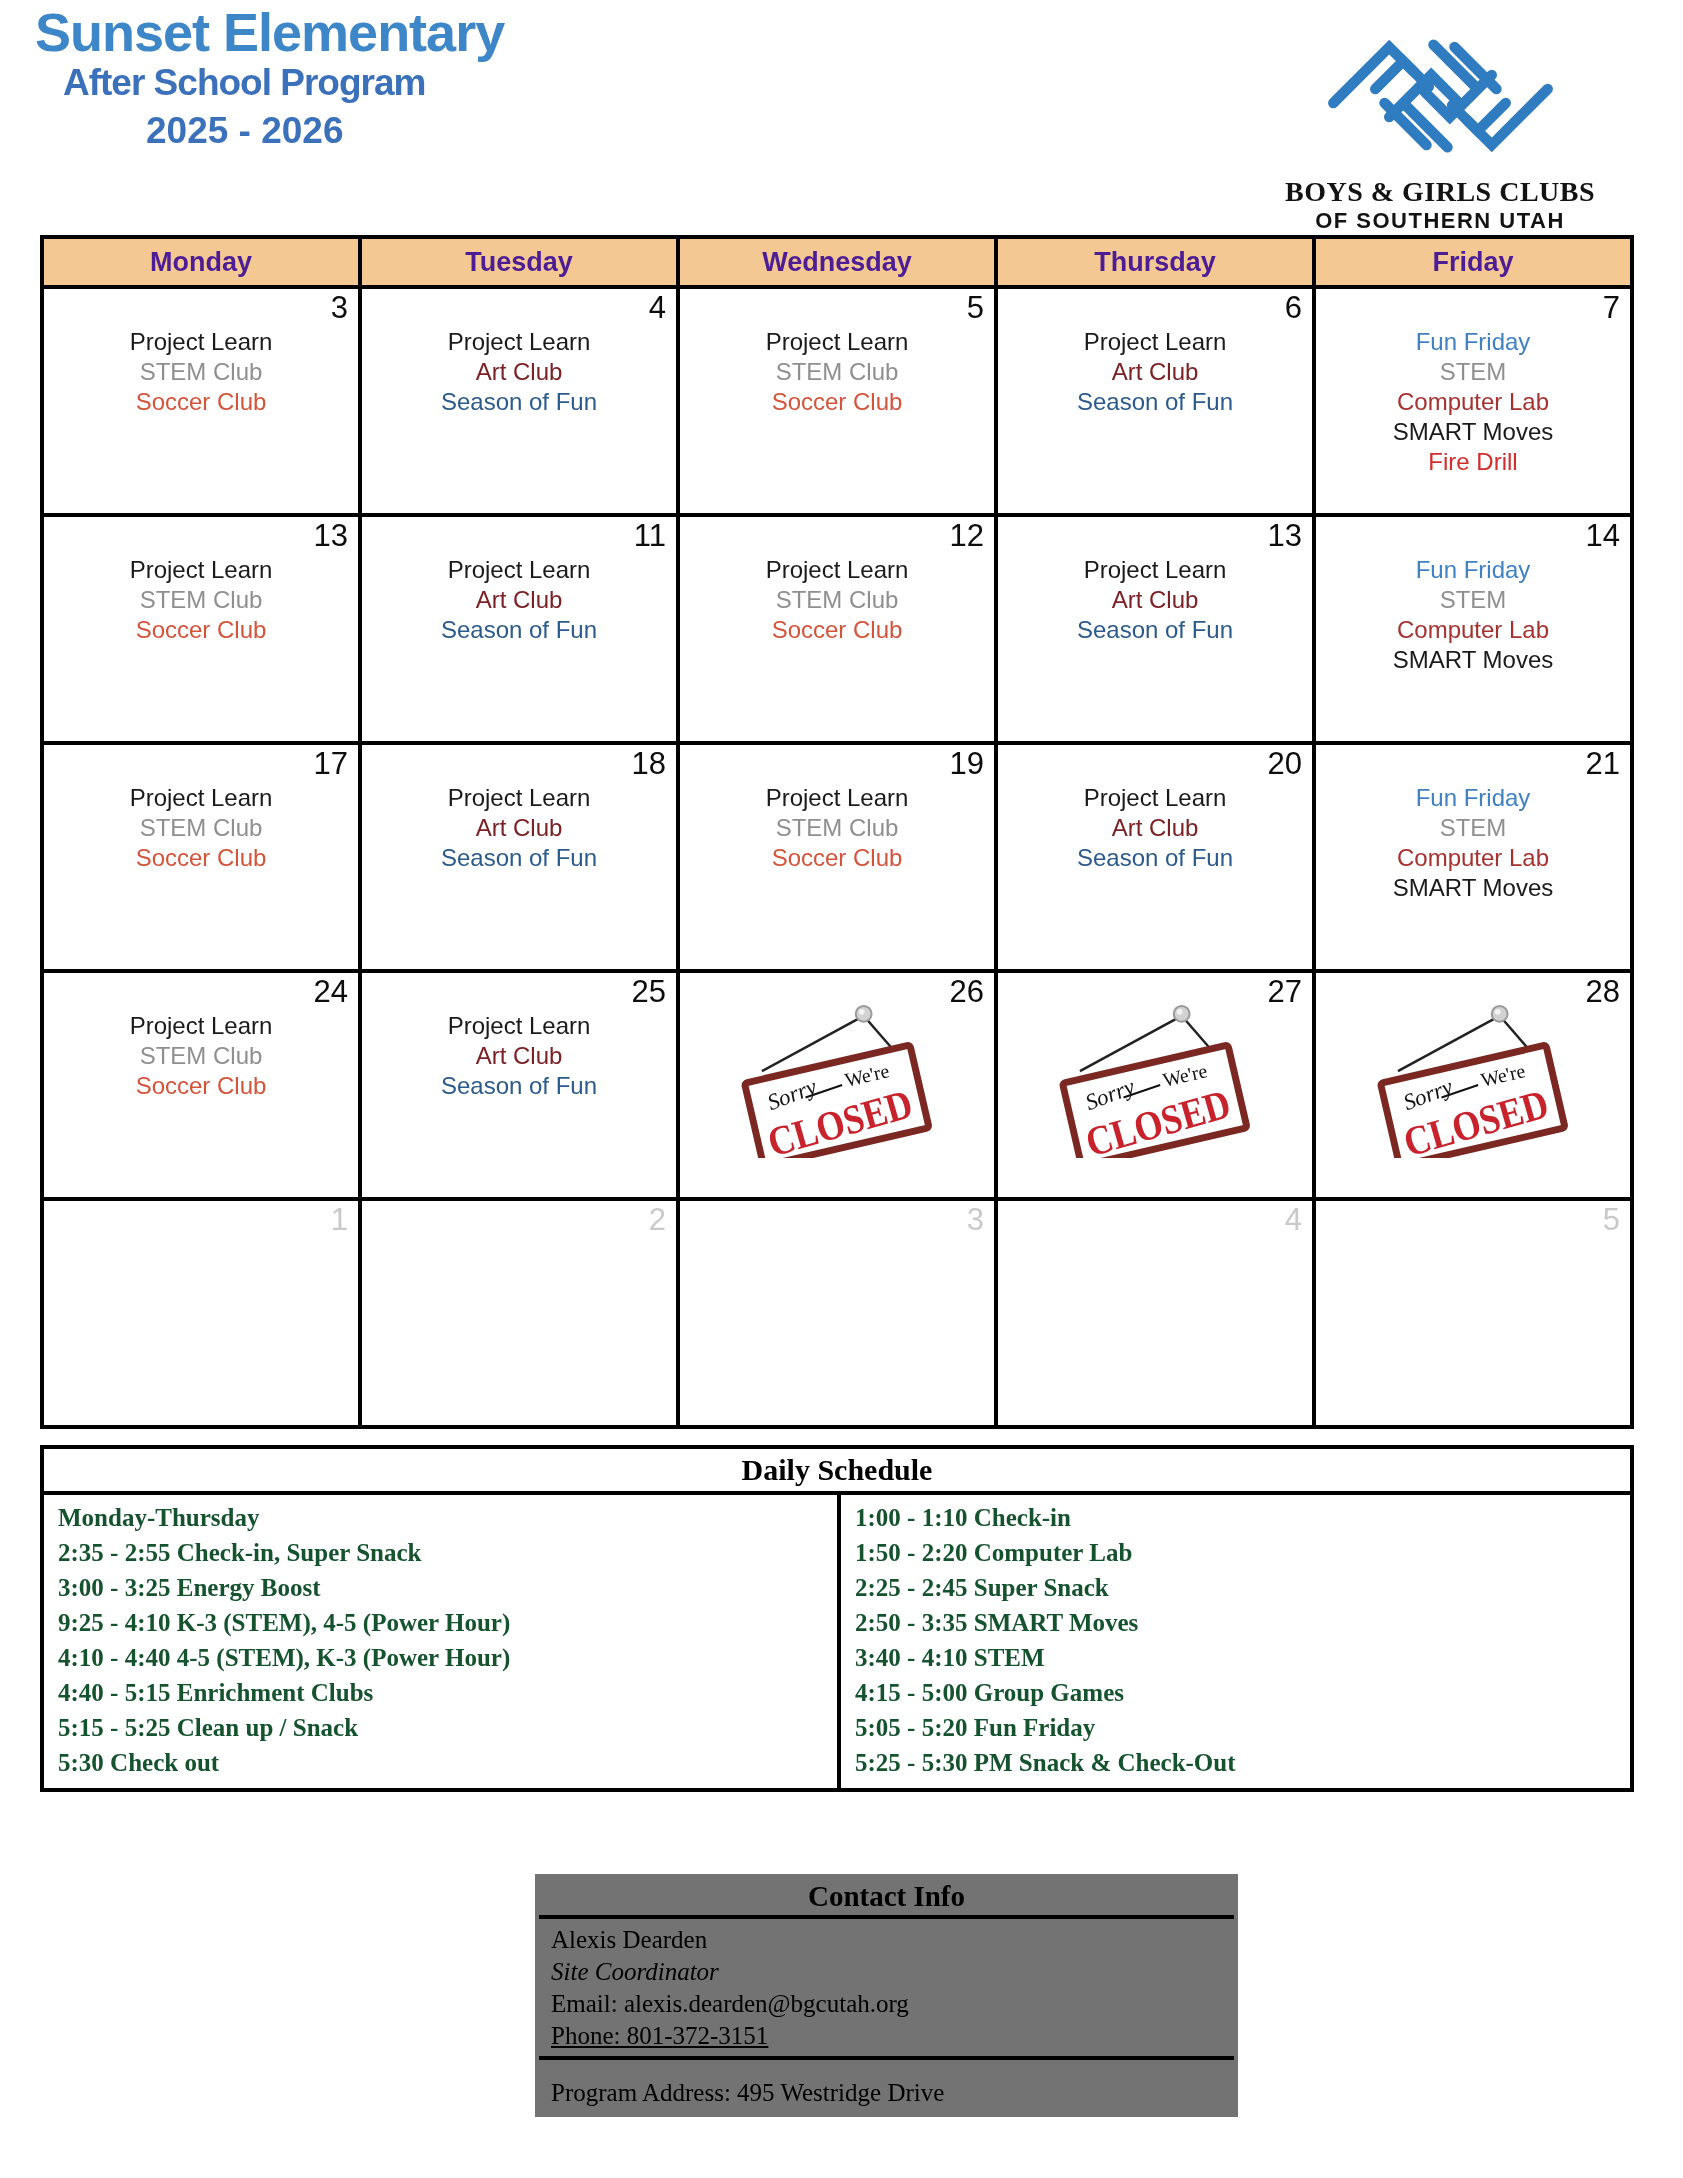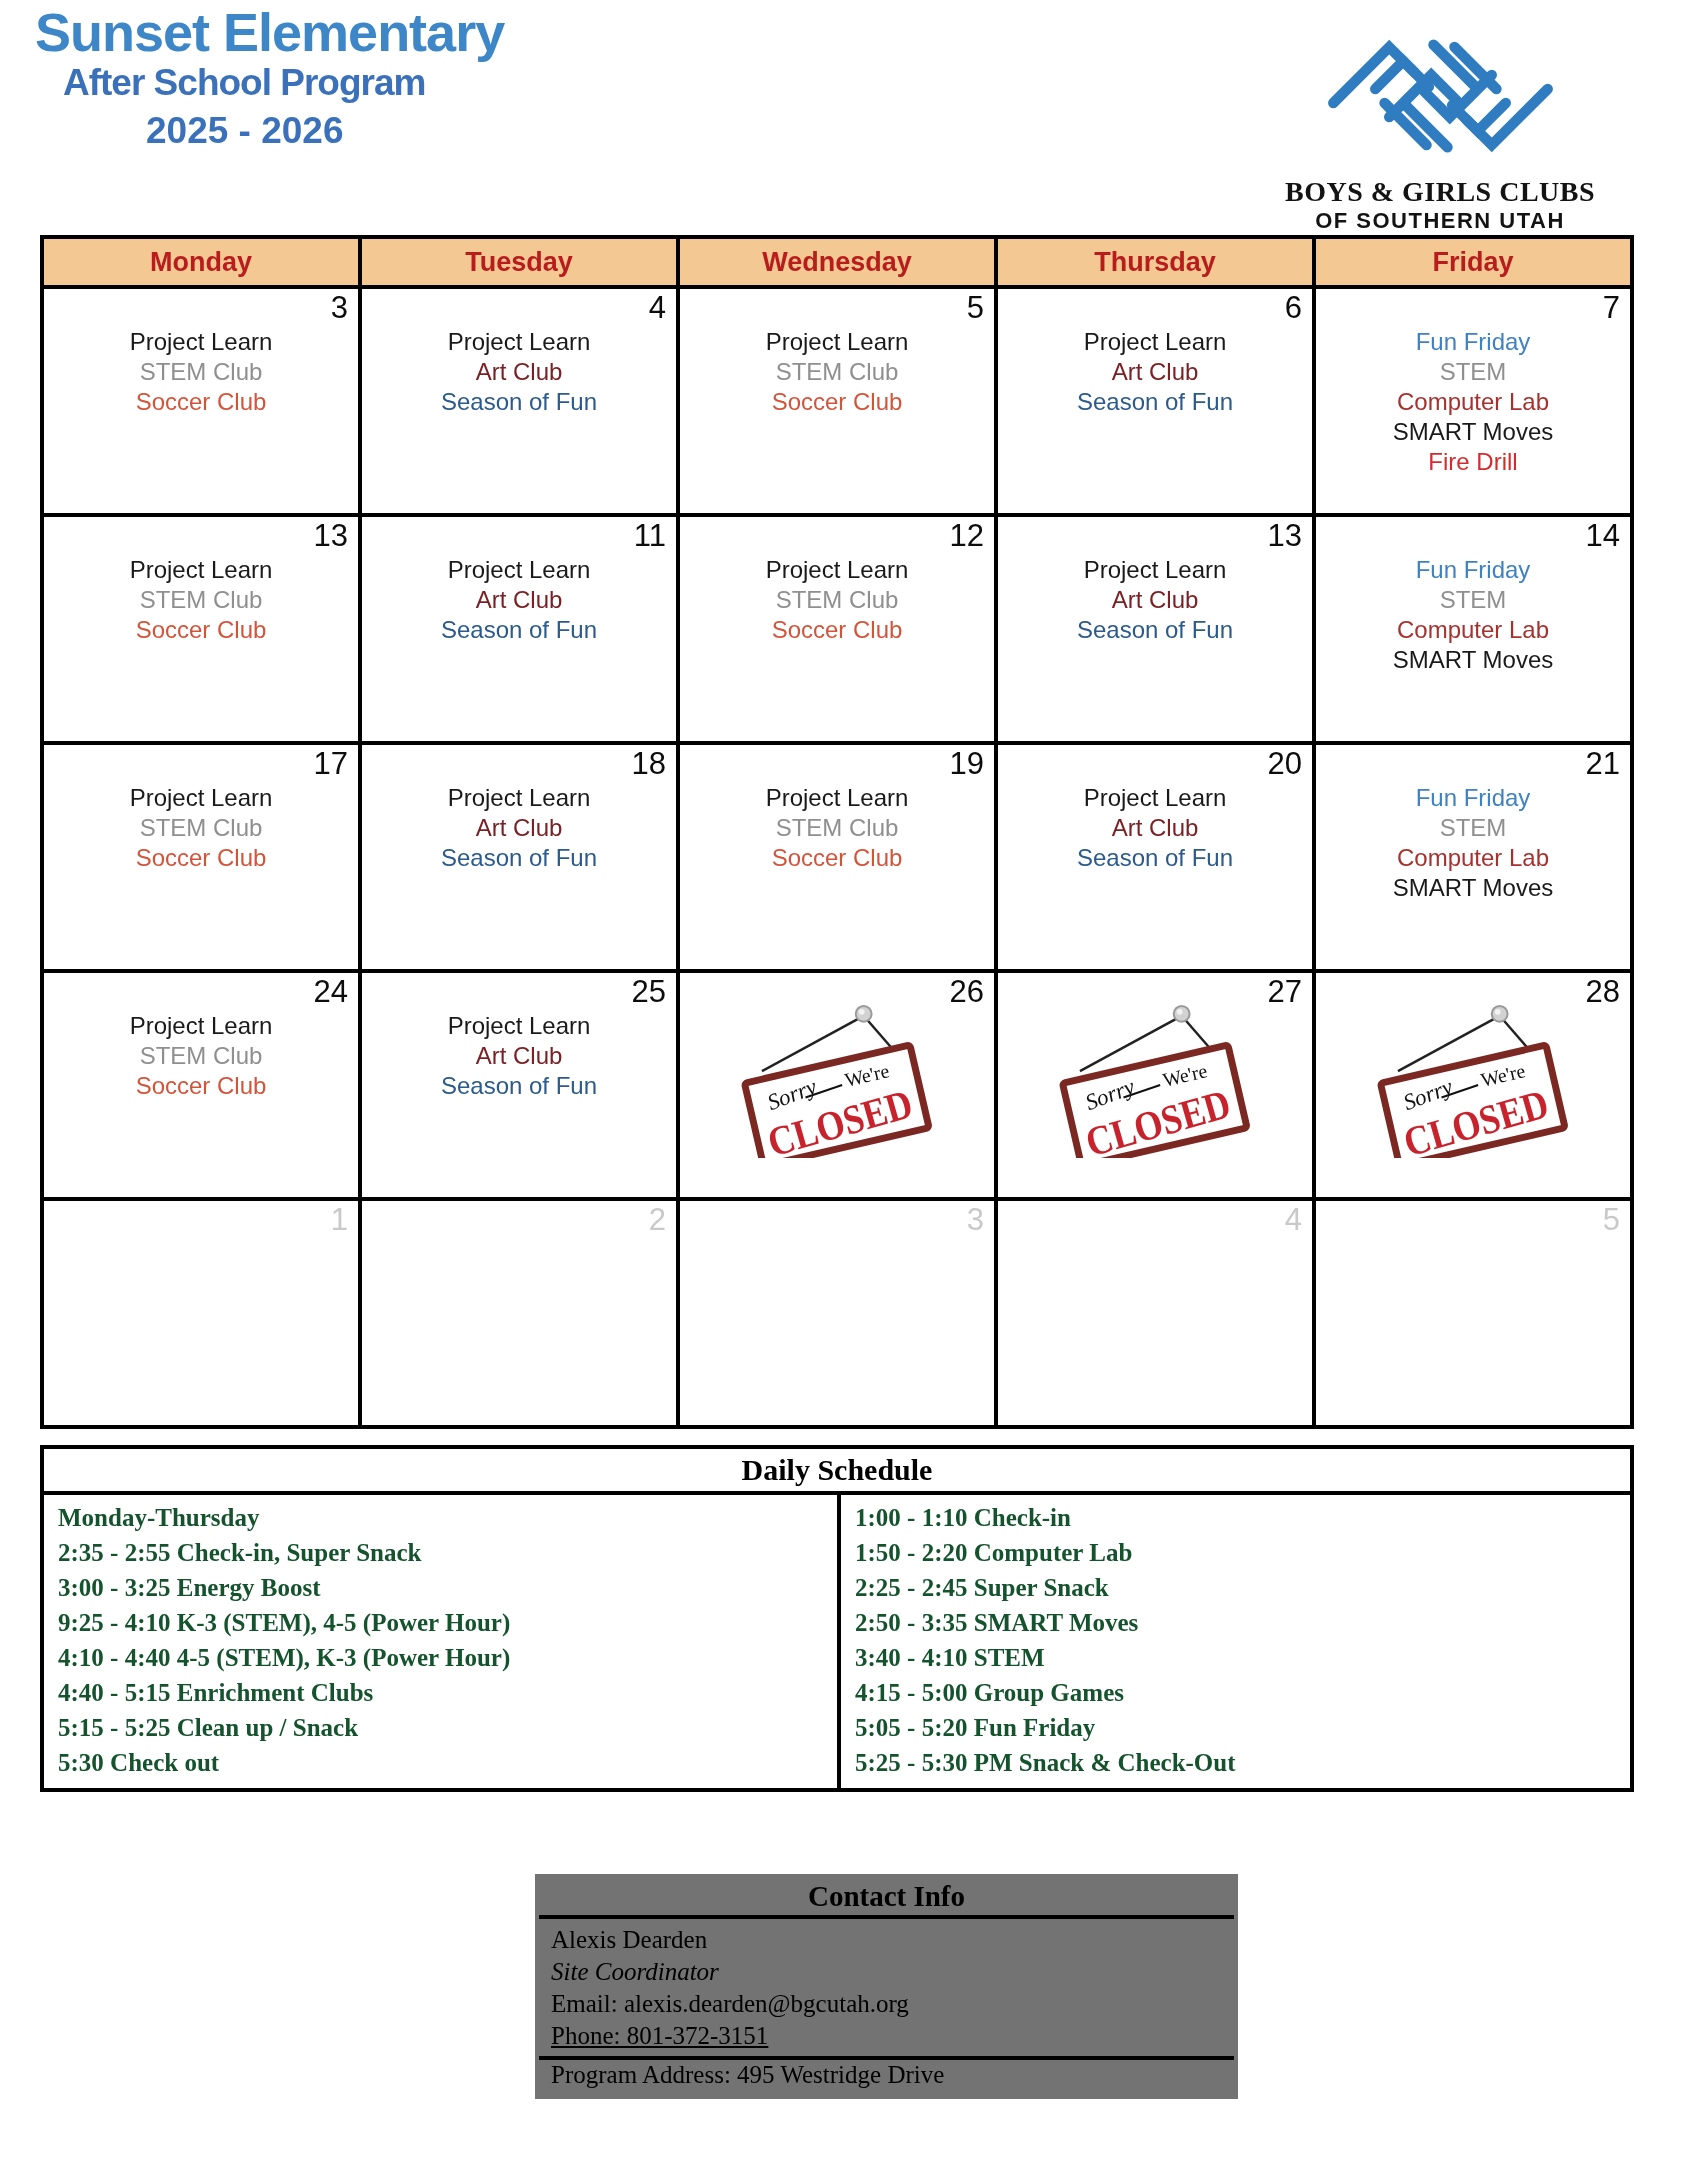--- a/index.html
+++ b/index.html
@@ -19,21 +19,21 @@
   .logo-line2{font-family:"Liberation Sans",sans-serif;font-weight:bold;font-size:22px;letter-spacing:1.5px;color:#131313;}
   
   .calendar{
     position:absolute;left:40px;top:235px;width:1586px;
     background:#000;border:4px solid #000;
     display:flex;flex-direction:column;gap:4px;
   }
   .cal-row{display:grid;grid-template-columns:repeat(5,1fr);gap:4px;}
   .head-cell{
     background:#f4c893;height:46px;display:flex;align-items:center;justify-content:center;
-    font-weight:bold;font-size:27px;color:#b91c1c;
+    font-weight:bold;font-size:27px;color:#4c1d95;
   }
   .day-cell{background:#fff;height:224px;text-align:center;overflow:hidden;}
   .day-num{text-align:right;padding:2px 10px 0 0;font-size:31px;line-height:33px;color:#0d0d0d;}
   .day-cell.muted .day-num{color:#c9c9c9;}
   .events{margin-top:3px;}
   .event{font-size:24px;line-height:30px;}
   .closed-wrap{display:flex;justify-content:center;margin-top:-8px;}
   
   .schedule{position:absolute;left:40px;top:1445px;width:1586px;border:4px solid #000;background:#fff;}
   .sched-title{
@@ -49,21 +49,21 @@
   
   .contact{position:absolute;left:535px;top:1874px;width:695px;border:4px solid #737373;background:#737373;}
   .contact-title{
     text-align:center;font-family:"Liberation Serif",serif;font-weight:bold;font-size:29px;
     padding:2px 0;border-bottom:4px solid #000;color:#000;
   }
   .contact-body{padding:5px 10px 4px 12px;font-family:"Liberation Serif",serif;font-size:25px;line-height:32px;color:#000;}
   .contact-role{font-style:italic;}
   .contact-phone{text-decoration:underline;}
   .contact-address{
-    border-top:4px solid #000;padding:1px 12px 6px 12px;
+    border-top:4px solid #000;padding:19px 12px 6px 12px;
     font-family:"Liberation Serif",serif;font-size:25px;color:#000;
   }
 </style>
 </head>
 <body>
 
 <div class="titles">
   <h1 class="school-name">Sunset Elementary</h1>
   <div class="subtitle">After School Program</div>
   <div class="years">2025 - 2026</div>

